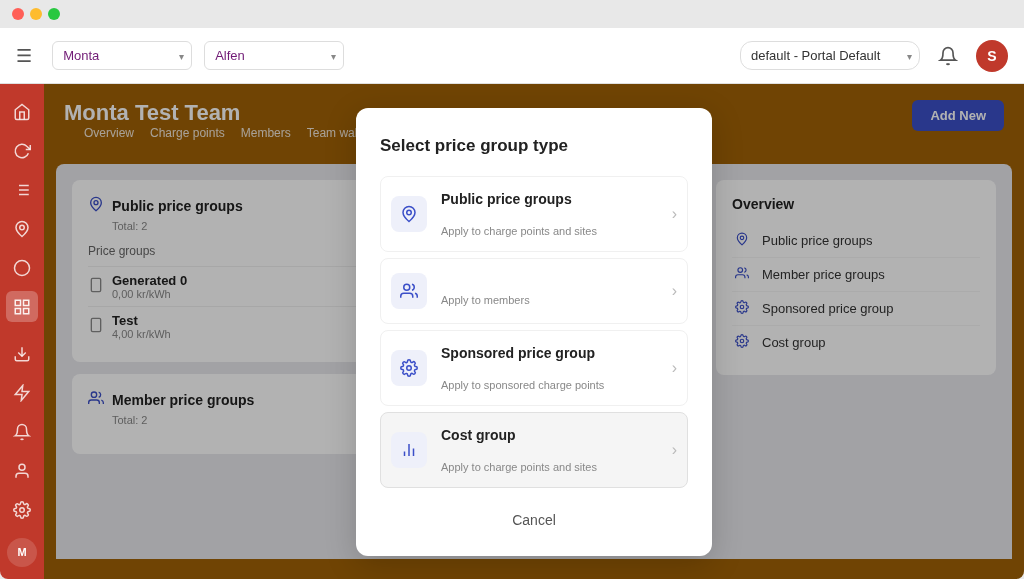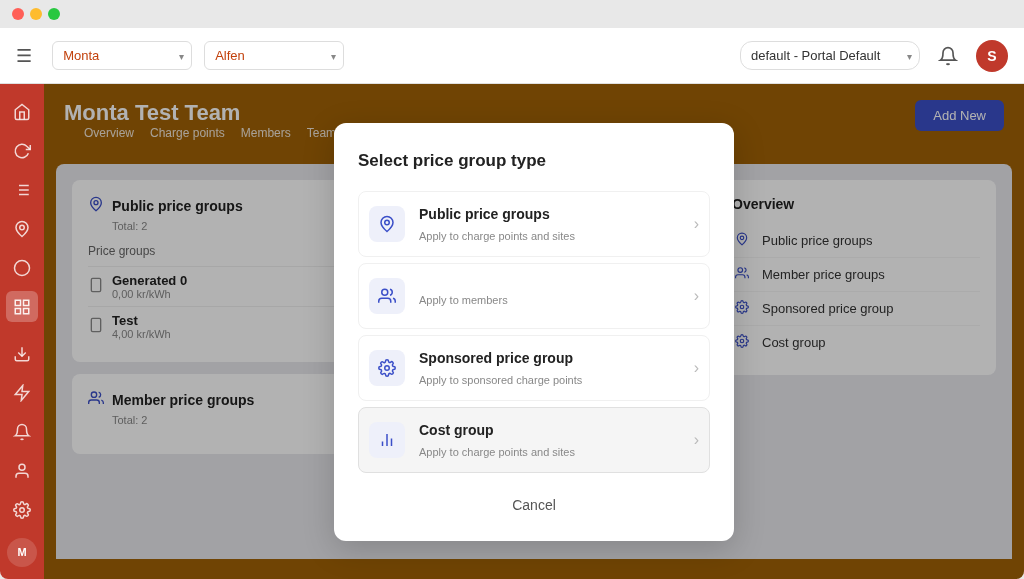--- a/index.html
+++ b/index.html
@@ -11,21 +11,21 @@
     .btn-close { background: #ff5f57; }
     .btn-min { background: #febc2e; }
     .btn-max { background: #28c840; }
 
     
     .app-window { width: 1024px; height: 551px; background: #f0f0f0; display: flex; flex-direction: column; overflow: hidden; border-radius: 0 0 8px 8px; }
 
     
     .topbar { background: #fff; height: 56px; display: flex; align-items: center; padding: 0 16px; gap: 12px; border-bottom: 1px solid #e0e0e0; }
     .hamburger { color: #555; font-size: 18px; cursor: pointer; margin-right: 8px; }
-    .topbar-select { border: 1px solid #ddd; border-radius: 6px; padding: 6px 10px; font-size: 13px; color: #c2410c; background: #fff; min-width: 140px; appearance: none; cursor: pointer; }
+    .topbar-select { border: 1px solid #ddd; border-radius: 6px; padding: 6px 10px; font-size: 13px; color: #701a75; background: #fff; min-width: 140px; appearance: none; cursor: pointer; }
     .topbar-spacer { flex: 1; }
     .disable-translations-btn { background: #fff; border: 1px solid #ccc; border-radius: 6px; padding: 7px 14px; font-size: 13px; color: #333; cursor: pointer; }
     .portal-select { border: 1px solid #ddd; border-radius: 12px; padding: 6px 28px 6px 10px; font-size: 13px; color: #333; background: #fff; min-width: 180px; appearance: none; cursor: pointer; }
     .notification-icon { width: 32px; height: 32px; display: flex; align-items: center; justify-content: center; color: #555; font-size: 18px; cursor: pointer; }
     .avatar { width: 32px; height: 32px; border-radius: 50%; background: #c0392b; color: #fff; display: flex; align-items: center; justify-content: center; font-size: 14px; font-weight: 600; }
 
     
     .content-area { display: flex; flex: 1; overflow: hidden; }
 
     
@@ -33,21 +33,21 @@
     .sidebar-icon { width: 32px; height: 32px; display: flex; align-items: center; justify-content: center; color: rgba(255,255,255,0.8); font-size: 16px; cursor: pointer; border-radius: 6px; }
     .sidebar-icon.active { background: rgba(255,255,255,0.25); color: #fff; }
     .sidebar-spacer { flex: 1; }
 
     
     .main-content { flex: 1; background: #a16207; padding: 0; overflow: hidden; position: relative; }
 
     
     .page-header { padding: 16px 20px 8px; display: flex; align-items: flex-start; justify-content: space-between; }
     .page-title { color: #fff; font-size: 22px; font-weight: 600; }
-    .add-new-btn { background: #3b4fc8; color: #fff; border: none; border-radius: 6px; padding: 8px 18px; font-size: 13px; font-weight: 400; cursor: pointer; }
+    .add-new-btn { background: #3b4fc8; color: #fff; border: none; border-radius: 6px; padding: 8px 18px; font-size: 13px; font-weight: 700; cursor: pointer; }
 
     
     .breadcrumbs { padding: 0 20px 12px; display: flex; gap: 16px; }
     .breadcrumb-item { color: rgba(255,255,255,0.85); font-size: 12px; cursor: pointer; }
     .breadcrumb-item.active { color: #fff; font-weight: 500; border-bottom: 2px solid #fff; padding-bottom: 2px; }
 
     
     .page-body { background: #e8e8ed; margin: 0 12px; border-radius: 8px 8px 0 0; padding: 16px; height: calc(100% - 100px); overflow: hidden; display: flex; gap: 16px; }
 
     
@@ -71,29 +71,29 @@
     
     .overview-col { width: 280px; }
     .overview-card { background: #fff; border-radius: 8px; padding: 16px; }
     .overview-title { font-size: 14px; font-weight: 600; color: #222; margin-bottom: 12px; }
     .overview-item { display: flex; align-items: center; gap: 10px; padding: 8px 0; border-bottom: 1px solid #f5f5f5; }
     .overview-item-icon { color: #3b4fc8; font-size: 14px; width: 20px; text-align: center; }
     .overview-item-label { font-size: 13px; color: #333; }
 
     
     .modal-overlay { position: absolute; top: 0; left: 0; right: 0; bottom: 0; background: rgba(0,0,0,0.3); display: flex; align-items: center; justify-content: center; z-index: 100; }
-    .modal { background: #fff; border-radius: 12px; width: 400px; padding: 28px 24px 20px; box-shadow: 0 8px 32px rgba(0,0,0,0.18); }
+    .modal { background: #fff; border-radius: 12px; width: 356px; padding: 28px 24px 20px; box-shadow: 0 8px 32px rgba(0,0,0,0.18); }
     .modal-title { font-size: 17px; font-weight: 600; color: #222; margin-bottom: 20px; }
 
     .modal-option { display: flex; align-items: center; gap: 14px; padding: 14px 10px; border-radius: 8px; cursor: pointer; border: 1px solid #f0f0f0; margin-bottom: 6px; }
     .modal-option.selected { background: #f5f5f5; border: 1px solid #e0e0e0; }
     .modal-option-icon { width: 36px; height: 36px; background: #eef0fa; border-radius: 8px; display: flex; align-items: center; justify-content: center; color: #3b4fc8; font-size: 16px; flex-shrink: 0; }
     .modal-option-content { flex: 1; }
     .modal-option-title { font-size: 14px; font-weight: 600; color: #222; }
-    .modal-option-desc { font-size: 11px; color: #888; margin-top: 8px; }
+    .modal-option-desc { font-size: 11px; color: #888; margin-top: 18px; }
     .modal-option-arrow { color: #bbb; font-size: 16px; }
 
     .modal-footer { display: flex; justify-content: center; padding-top: 10px; }
     .cancel-btn { background: #fff; border: none; color: #555; font-size: 14px; cursor: pointer; padding: 8px 20px; border-radius: 6px; }
 
     
     .select-wrapper { position: relative; display: inline-block; }
     .select-wrapper::after { content: '▾'; position: absolute; right: 8px; top: 50%; transform: translateY(-50%); pointer-events: none; font-size: 10px; color: #888; }
   </style>
 </head>

